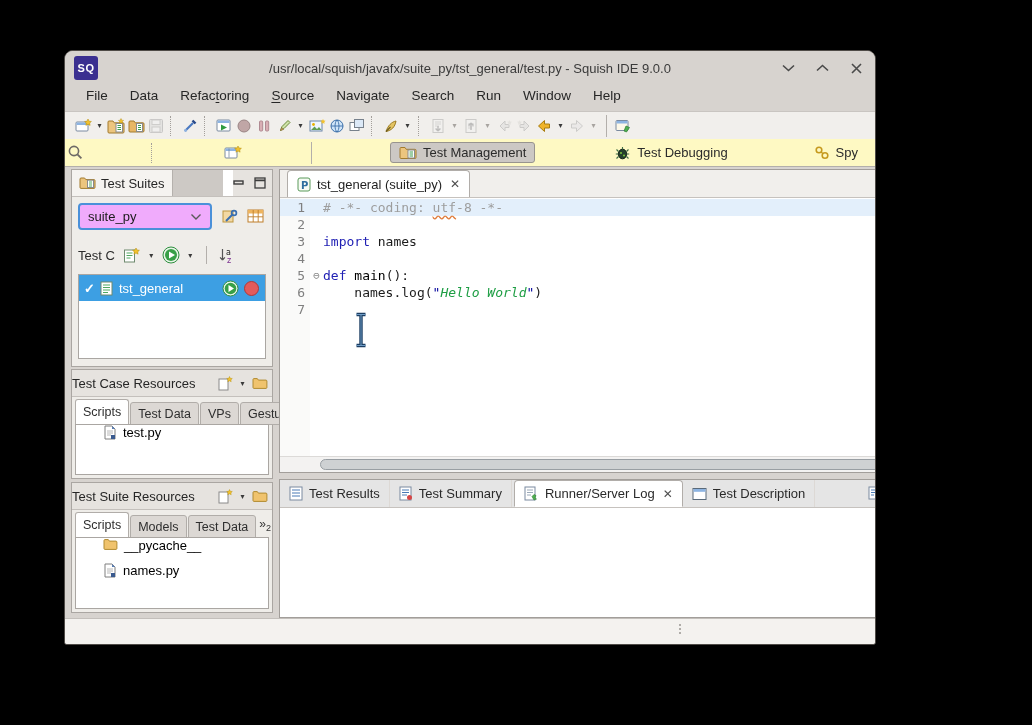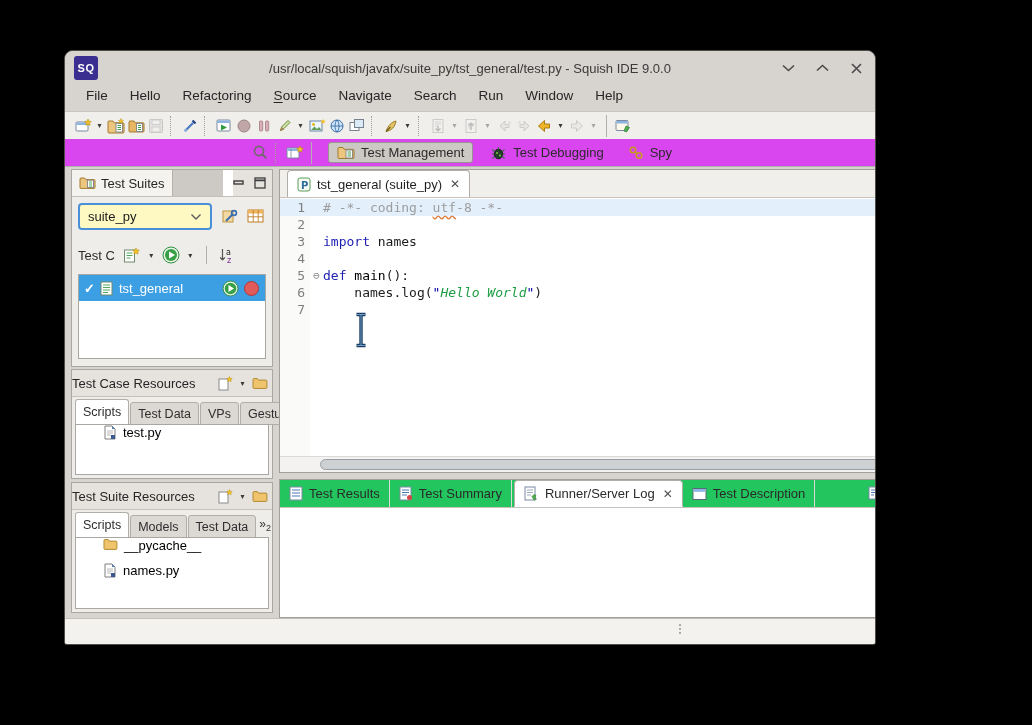--- a/index.html
+++ b/index.html
@@ -11,40 +11,40 @@
   .app-badge{position:absolute;left:9px;top:5px;width:24px;height:24px;background:#3a2f90;color:#fff;font-weight:bold;font-size:11px;display:flex;align-items:center;justify-content:center;border-radius:3px;letter-spacing:0.5px}
   .title-text{flex:1;text-align:center;font-size:13px;color:#3a3a3a}
   .win-controls{position:absolute;right:12px;top:0;height:34px;display:flex;gap:20px;align-items:center}
   .wc{width:14px;height:14px;display:flex;align-items:center;justify-content:center}
   
   .menubar{position:absolute;left:0;top:34px;width:100%;height:26px;display:flex;align-items:flex-start;padding-left:10px;font-size:13.5px}
   .menu-item{padding:3px 11px;color:#262626}
   .menu-item u{text-underline-offset:2px}
   
   .toolbar1{position:absolute;left:0;top:60px;width:100%;height:28px;background:#f1efec;border-top:1px solid #c9c5c1;display:flex;align-items:center;padding-left:8px}
-  .toolbar2{position:absolute;left:0;top:88px;width:100%;height:28px;background:#d946ef;border-bottom:1px solid #b3afab;display:flex;align-items:center;justify-content:center;padding-right:10px;font-size:13px}
+  .toolbar2{position:absolute;left:0;top:88px;width:100%;height:28px;background:#fef9c3;border-bottom:1px solid #b3afab;display:flex;align-items:center;justify-content:space-between;padding-right:10px;font-size:13px}
   .tbtn{height:24px;min-width:20px;display:flex;align-items:center;justify-content:center;padding:0 1px}
   .dd{width:13px;font-size:8px;color:#3a3a3a;display:flex;align-items:center;justify-content:center}
   .dd.dis{color:#a8a4a0}
   .dis-ic{opacity:.42;filter:grayscale(.9)}
   .tsep{width:7px;height:20px;border-left:1px dotted #a39f9b;margin:0 3px 0 4px}
   .vsep{width:1px;height:22px;background:#b3afab;margin:0 6px}
   .t2btn{display:flex;align-items:center;gap:6px;padding:3px 7px;margin-left:10px}
   .t2btn.pressed{background:#ccc8c4;border:1px solid #98948f;border-radius:3px;padding:2px 8px}
   
   .workspace{position:absolute;left:0;top:116px;width:100%;height:451px;background:#d7d3cf}
   .panel{position:absolute;left:6px;width:202px;background:#efede9;border:1px solid #aaa6a2}
   .phead{height:27px;display:flex;align-items:center;background:#e6e3df;border-bottom:1px solid #c4c0bc;font-size:13px}
   .ptab{display:flex;align-items:center;gap:5px;background:#f5f3f0;height:100%;padding:0 7px;border-right:1px solid #b5b1ad;color:#262626;white-space:nowrap}
   .phead-title{display:flex;align-items:center;gap:5px;padding:0 0;color:#262626;white-space:nowrap}
   .drag-strip{height:100%;width:54px;background:#cdc9c5}
   .white-strip{height:100%;width:11px;background:#fff}
   .pbtns{margin-left:auto;display:flex;gap:9px;align-items:center;padding-right:6px}
   .hicons{margin-left:auto;display:flex;gap:3px;align-items:center;padding-right:4px}
-  .combo{position:absolute;left:6px;top:33px;width:134px;height:27px;background:#fef9c3;border:2px solid #4a90d9;border-radius:4px;display:flex;align-items:center;padding:0 8px;font-size:13px;color:#1b1b1b}
+  .combo{position:absolute;left:6px;top:33px;width:134px;height:27px;background:#f0abfc;border:2px solid #4a90d9;border-radius:4px;display:flex;align-items:center;padding:0 8px;font-size:13px;color:#1b1b1b}
   .combo .chev{margin-left:auto}
   .ticonbtn{width:20px;height:20px;display:flex;align-items:center;justify-content:center}
   .tcrow{position:absolute;left:6px;top:72px;width:190px;height:26px;display:flex;align-items:center;gap:3px;font-size:13px}
   .plist{position:absolute;left:6px;right:6px;top:104px;bottom:7px;background:#fff;border:1px solid #aaa6a2}
   .lrow-sel{height:26px;background:#3d9fe3;color:#fff;display:flex;align-items:center;gap:5px;padding:0 5px;font-size:13px}
   .lrow-sel .rowbtns{margin-left:auto;display:flex;gap:4px;align-items:center}
   .rtabs{position:absolute;left:3px;right:0;display:flex;align-items:flex-end;height:26px}
   .rtab{height:23px;padding:0 7px;font-size:12.5px;display:flex;align-items:center;background:#dcd8d4;border:1px solid #b1ada9;border-radius:3px 3px 0 0;margin-right:1px;color:#2e2e2e;white-space:nowrap}
   .rtab.active{background:#fff;height:26px;border-bottom:1px solid #fff}
   .ovf{font-size:12px;color:#333;padding:0 2px;align-self:center}
@@ -71,21 +71,21 @@
   .tk-func{font-weight:normal;color:#000}
   .tk-q{color:#00009c}
   .tk-str{color:#1e9e44;font-style:italic}
   .tk-plain{color:#1c1c1c}
   .escol{position:absolute;right:0;top:28px;width:24px;bottom:16px;background:#fbfbfa;border-left:1px solid #ececea}
   .obox{position:absolute;right:0;top:0;width:23px;height:19px;border:2px solid #4a90d9;background:#eaf3fc}
   .ehscroll{position:absolute;left:0;right:0;bottom:0;height:16px;background:#f3f2f1;border-top:1px solid #dcdad8}
   .hthumb{position:absolute;left:40px;width:612px;top:2px;height:11px;background:#ced1d3;border:1px solid #989ea3;border-radius:6px}
   
   .bottom{position:absolute;left:214px;top:312px;width:684px;height:139px;background:#fff;border:1px solid #a29e9a}
-  .btabbar{position:absolute;left:0;top:0;right:0;height:28px;background:#22c55e;border-bottom:1px solid #c6c2be;display:flex;align-items:flex-start}
+  .btabbar{position:absolute;left:0;top:0;right:0;height:28px;background:#e5e5e5;border-bottom:1px solid #c6c2be;display:flex;align-items:flex-start}
   .btab{height:27px;padding:0 9px;display:flex;gap:6px;align-items:center;font-size:13px;color:#2a2a2a;border-right:1px solid #ddd9d5}
   .btab.active{background:#fff;border:1px solid #b1ada9;border-bottom:1px solid #fff;border-radius:4px 4px 0 0;margin-left:2px}
   .bbtns{margin-left:auto;display:flex;gap:10px;align-items:center;padding-right:8px;height:100%}
   
   .statusbar{position:absolute;left:0;top:567px;width:100%;height:26px;background:#f4f2ef;border-top:1px solid #c3bfbb}
   .grip{position:absolute;left:614px;top:5px;display:flex;flex-direction:column;gap:2px}
   .grip i{width:2px;height:2px;background:#9a9692;border-radius:1px}
   .cursor{position:absolute;left:352px;top:312px}
   svg{display:block}
 </style>
@@ -111,21 +111,21 @@
       <span class="wc">
           <svg width="11" height="11">
             <path d="M1 1l9 9M10 1l-9 9" stroke="#4a4a4a" stroke-width="1.6"></path>
           </svg>
         </span>
     </div>
   </div>
 
   <div class="menubar">
       <span class="menu-item">File</span>
-      <span class="menu-item">Hello</span>
+      <span class="menu-item">Data</span>
       <span class="menu-item">Refac<u>t</u>oring</span>
       <span class="menu-item"><u>S</u>ource</span>
       <span class="menu-item">Navigate</span>
       <span class="menu-item">Search</span>
       <span class="menu-item">Run</span>
       <span class="menu-item">Window</span>
       <span class="menu-item">Help</span>
     </div>
 
   <div class="toolbar1">

